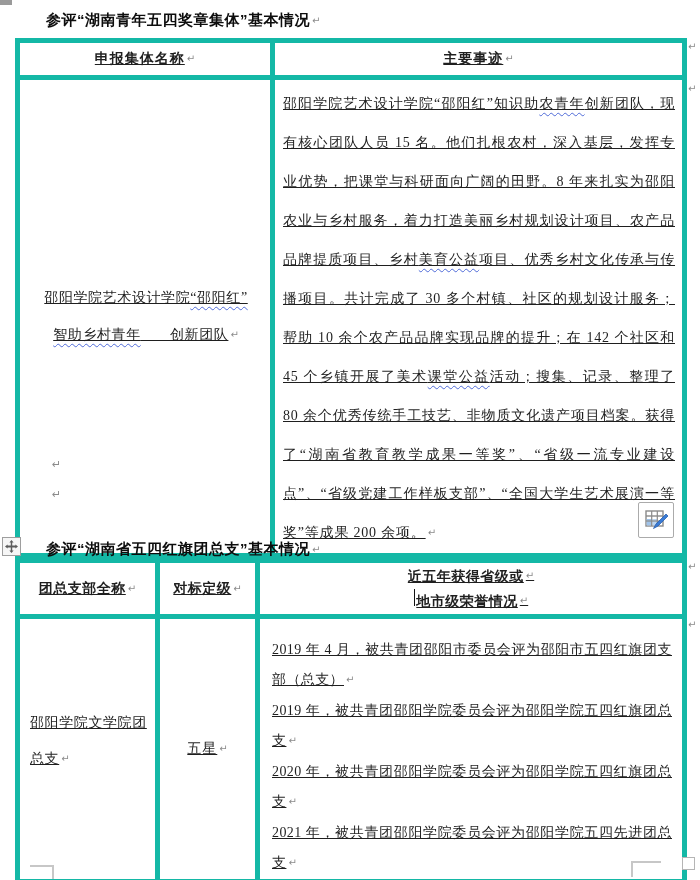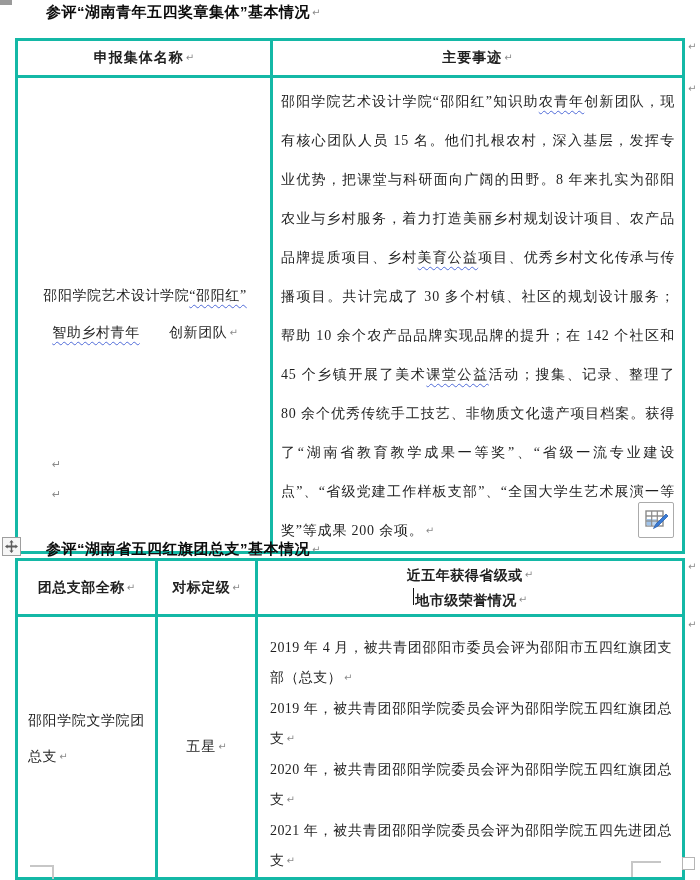--- a/index.html
+++ b/index.html
@@ -4,25 +4,25 @@
 <style>
   * { margin:0; padding:0; box-sizing:border-box; }
   html,body { width:700px; height:880px; background:#ffffff; overflow:hidden; }
   body { position:relative; font-family:"Liberation Serif", serif; color:#1f1f1f; }
 
   .doc-title {
     position:absolute; left:46px; font-family:"Liberation Sans", sans-serif;
     font-weight:700; font-size:15px; color:#0d0d0d; letter-spacing:0.5px;
     white-space:nowrap;
   }
-  #title1 { top:3px; }
+  #title1 { top:11px; }
   #title2 { top:540px; }
 
   table { border-collapse:collapse; table-layout:fixed; position:absolute; left:15px; }
-  td, th { border:3px solid #14b8a6; vertical-align:middle; font-weight:normal; }
+  td, th { border:5px solid #14b8a6; vertical-align:middle; font-weight:normal;text-decoration:underline; }
 
   #table1 { top:38px; width:667px; }
   #table1 .hdr { height:37px; text-align:center; font-weight:700; font-size:14px; letter-spacing:1px; }
   #table1 .body-row td { height:377px; }
 
   #table2 { top:558px; width:667px; }
   #table2 .hdr { height:56px; text-align:center; font-weight:700; font-size:14px; letter-spacing:0.5px; }
   #table2 .body-row td { height:244px; }
 
   .name-cell {

